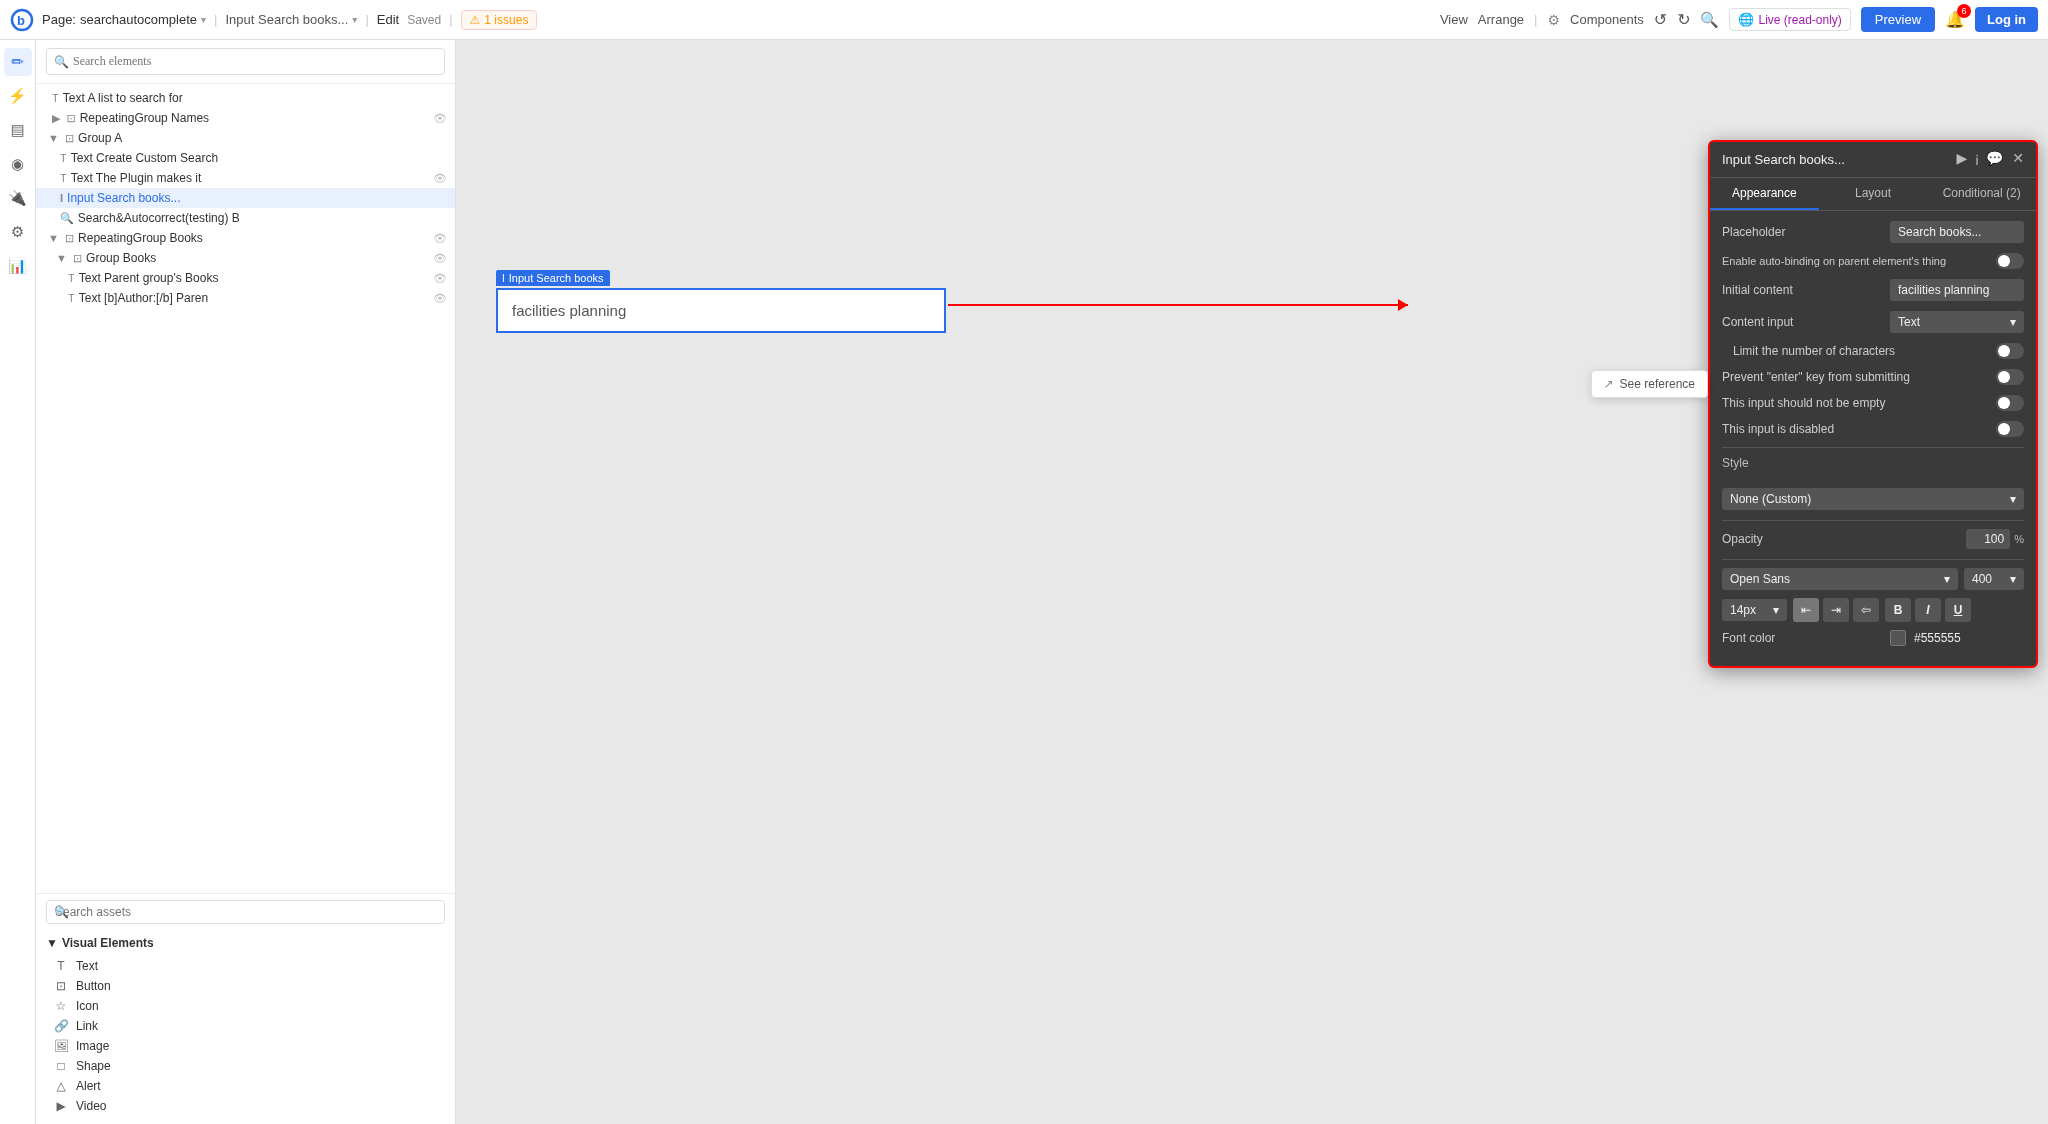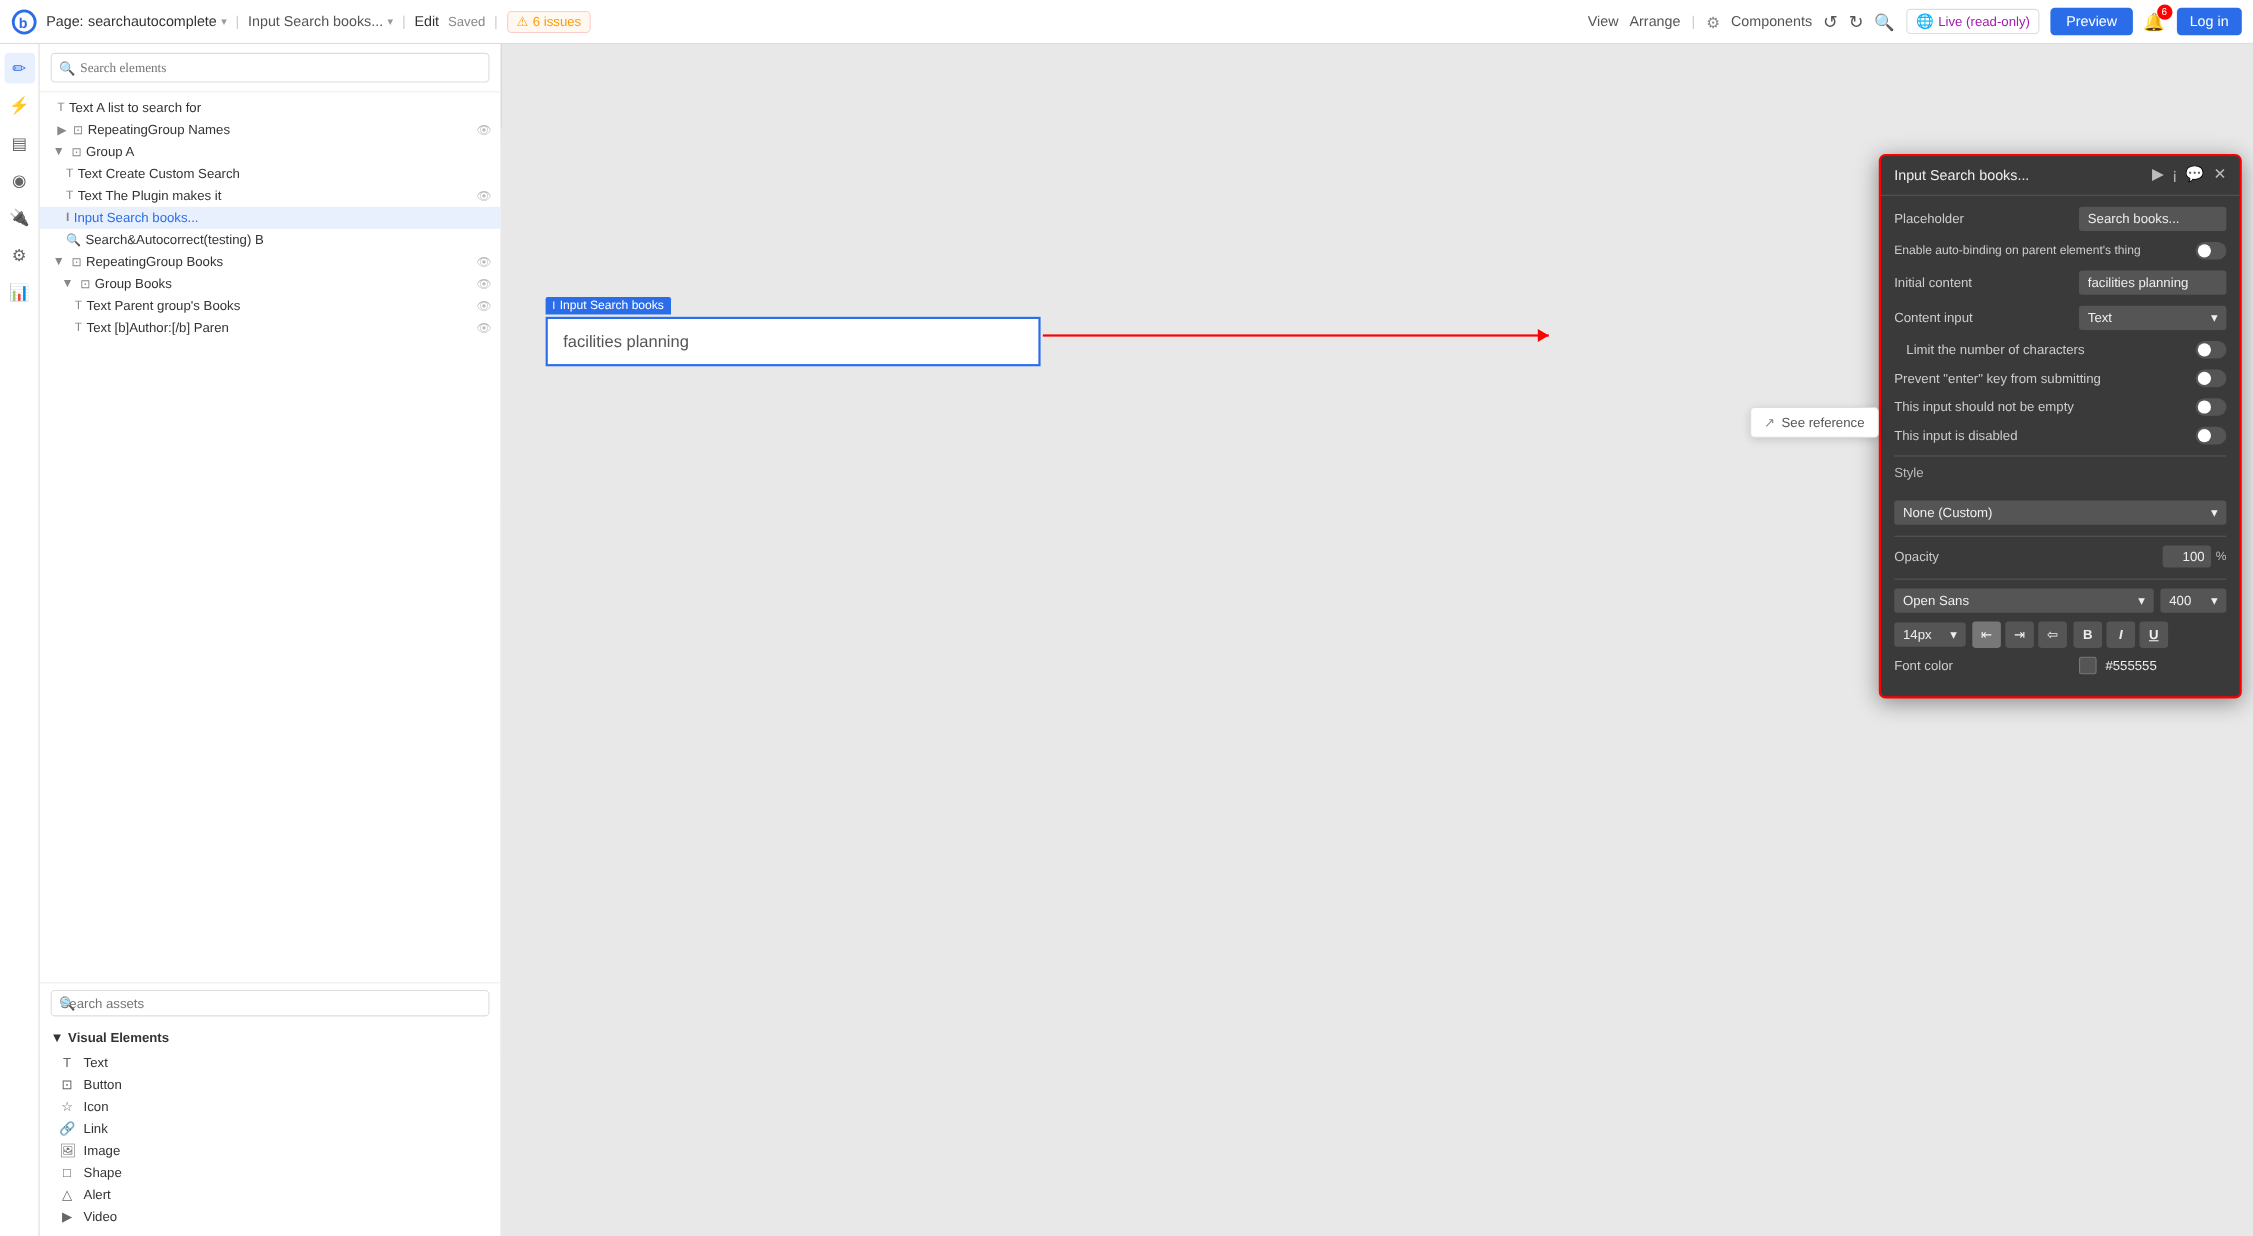--- a/index.html
+++ b/index.html
@@ -9,21 +9,21 @@
     .topbar {
       display: flex; align-items: center; height: 40px;
       background: #fff; border-bottom: 1px solid #ddd;
       padding: 0 10px; gap: 8px; position: fixed; top: 0; left: 0; right: 0; z-index: 100;
     }
     .topbar-logo { width: 24px; height: 24px; }
     .topbar-page { display: flex; align-items: center; gap: 4px; color: #333; font-size: 13px; }
     .topbar-dropdown { display: flex; align-items: center; gap: 4px; color: #555; font-size: 13px; }
     .topbar-right { margin-left: auto; display: flex; align-items: center; gap: 10px; }
     .topbar-preview { background: #2b6de8; color: #fff; border: none; border-radius: 4px; padding: 5px 14px; font-size: 13px; cursor: pointer; }
-    .topbar-login { background: #2b6de8; color: #fff; border: none; border-radius: 4px; padding: 5px 12px; font-size: 13px; cursor: pointer; }
+    .topbar-login { background: #2b6de8; color: #fff; border: none; border-radius: 4px; padding: 5px 12px; font-size: 13px; cursor: pointer; font-weight: bold; }
     .topbar-notif { position: relative; }
     .notif-badge { position: absolute; top: -6px; right: -6px; background: red; color: #fff; font-size: 9px; border-radius: 50%; width: 14px; height: 14px; display: flex; align-items: center; justify-content: center; }
 
     
     .icon-sidebar {
       position: fixed; top: 40px; left: 0; width: 36px; bottom: 0;
       background: #fff; border-right: 1px solid #e0e0e0;
       display: flex; flex-direction: column; align-items: center;
       padding-top: 8px; gap: 6px; z-index: 90;
     }
@@ -180,21 +180,21 @@
   <div class="topbar-dropdown">
     <span>Input Search books...</span>
     <span style="color:#999;font-size:10px;">▾</span>
   </div>
   <span style="color:#ccc;">|</span>
   <span style="color:#333;cursor:pointer;">Edit</span>
   <span style="color:#888;font-size:12px;">Saved</span>
   <span style="color:#ccc;">|</span>
   <div style="display:flex;align-items:center;gap:4px;background:#fff8f0;border:1px solid #fcc;border-radius:4px;padding:2px 8px;cursor:pointer;">
     <span style="color:#f90;font-size:12px;">⚠</span>
-    <span style="font-size:12px;color:#f90;">6 issues</span>
+    <span style="font-size:12px;color:#f90;">1 issues</span>
   </div>
   <div class="topbar-right">
     <span style="color:#555;font-size:13px;cursor:pointer;">View</span>
     <span style="color:#555;font-size:13px;cursor:pointer;">Arrange</span>
     <span style="color:#ccc;">|</span>
     <span style="color:#888;font-size:14px;">⚙</span>
     <span style="color:#555;font-size:13px;cursor:pointer;">Components</span>
     <span style="color:#555;font-size:16px;cursor:pointer;">↺</span>
     <span style="color:#555;font-size:16px;cursor:pointer;">↻</span>
     <span style="color:#555;font-size:15px;cursor:pointer;">🔍</span>
@@ -364,20 +364,25 @@
       <div class="rp-header">
         <span class="rp-title">Input Search books...</span>
         <div class="rp-header-icons">
           <span style="cursor:pointer;">▶</span>
           <span style="cursor:pointer;">ℹ</span>
           <span style="cursor:pointer;">💬</span>
           <span style="cursor:pointer;">✕</span>
         </div>
       </div>
 
+      <div class="rp-tabs">
+        <div class="rp-tab active">Appearance</div>
+        <div class="rp-tab">Layout</div>
+        <div class="rp-tab">Conditional (2)</div>
+      </div>
 
       <div class="rp-body">
 
         <div class="rp-row">
           <span class="rp-label">Placeholder</span>
           <input class="rp-input" value="Search books..." style="">
         </div>
 
         <div class="rp-row">
           <span class="rp-label" style="font-size:11px;flex:1;">Enable auto-binding on parent element's thing</span>

